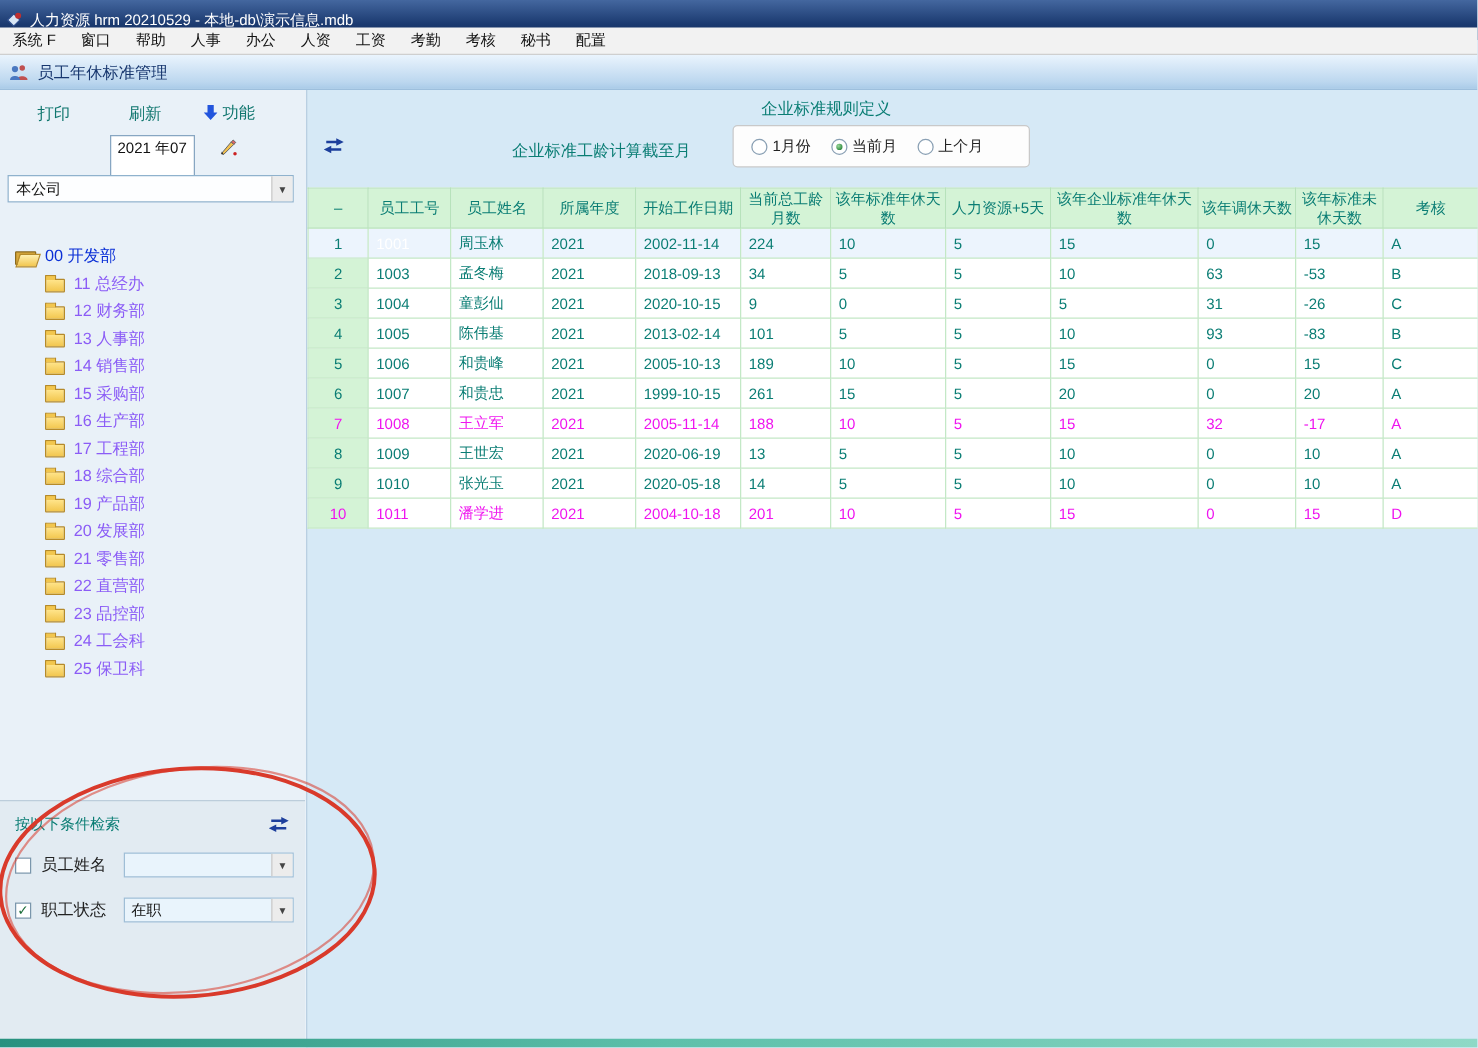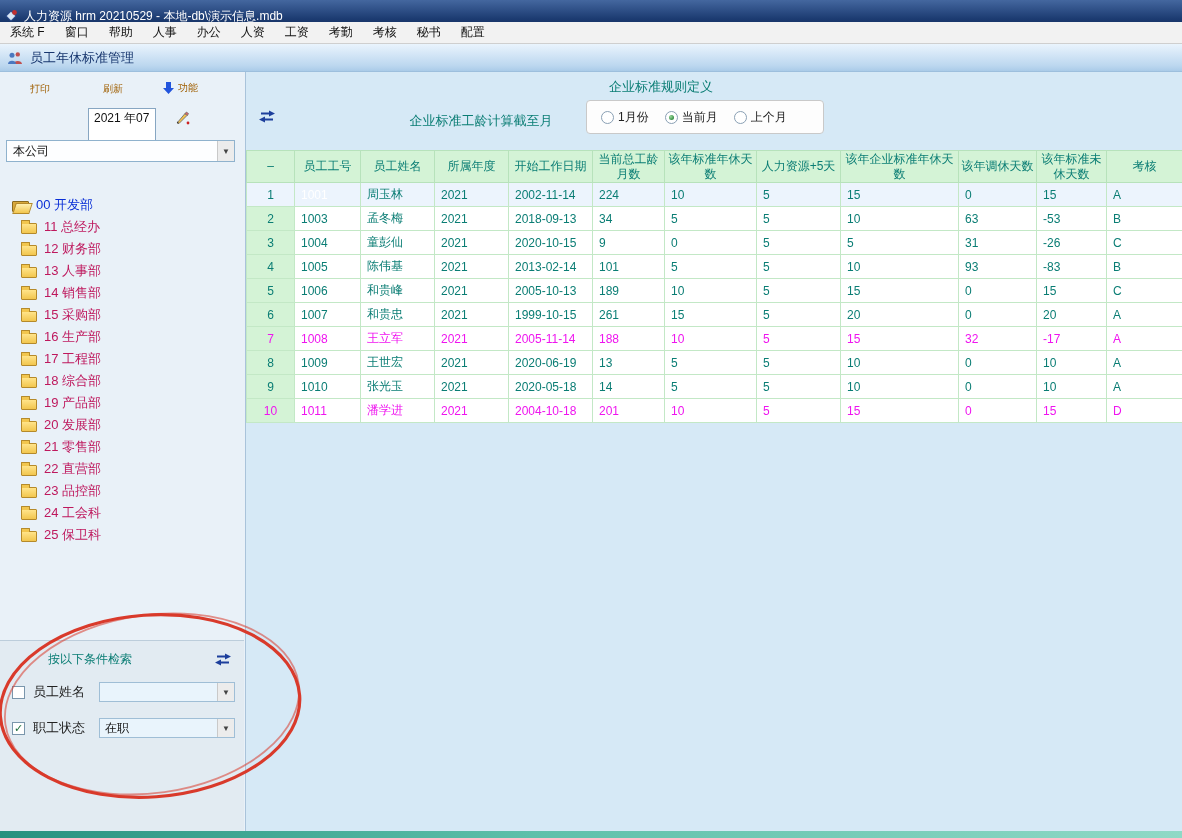--- a/index.html
+++ b/index.html
@@ -18,51 +18,51 @@
     border-bottom:1px solid #cfcfcf;display:flex;align-items:center;color:#111;}
   .menu-item{padding:0 10px;height:100%;display:flex;align-items:center;cursor:default;}
   
   .caption{position:absolute;top:44px;left:0;right:0;height:28px;
     background:linear-gradient(#eaf4fd,#bcd7ef 80%,#aacbe8);
     border-bottom:1px solid #9dbfdd;display:flex;align-items:center;gap:7px;
     padding-left:7px;color:#17366e;font-size:13px;}
   
   .left-panel{position:absolute;top:72px;left:0;width:246px;bottom:0;
     background:#e9f1f8;border-right:1px solid #a9c3da;}
-  .link-btn{position:absolute;color:#a16207;font-size:10px;cursor:pointer;}
+  .link-btn{position:absolute;color:#0f766e;font-size:13px;cursor:pointer;}
   .print-btn{left:30px;top:10px;}
   .refresh-btn{left:103px;top:10px;}
   .functions-btn{left:163px;top:9px;display:flex;align-items:center;gap:4px;}
   .period-box{position:absolute;left:88px;top:36px;width:68px;height:36px;background:#fff;
     border:1px solid #87a6c2;color:#111;line-height:19px;padding-left:5px;}
   .edit-btn{position:absolute;left:172px;top:36px;width:20px;height:20px;display:flex;
     align-items:center;justify-content:center;cursor:pointer;}
   .company-combo{position:absolute;left:6px;top:68px;right:10px;height:22px;background:#fdfeff;
     border:1px solid #8fb2cd;display:flex;align-items:center;padding-left:6px;color:#111;cursor:pointer;}
   .combo-arrow-btn{margin-left:auto;width:17px;align-self:stretch;background:#ececec;
     border-left:1px solid #c9c9c9;display:flex;align-items:center;justify-content:center;
     font-size:8px;color:#444;}
   .tree{position:absolute;top:122px;left:0;right:1px;}
-  .tree-item{height:22px;display:flex;align-items:center;gap:7px;padding-left:21px;
-    font-size:13px;color:#be185d;cursor:pointer;white-space:nowrap;}
+  .tree-item{height:22px;display:flex;align-items:center;gap:7px;padding-left:36px;
+    font-size:13px;color:#8b5cf6;cursor:pointer;white-space:nowrap;}
   .tree-item.root{padding-left:12px;color:#0a2fd6;}
   .folder-icon{width:16px;height:11px;background:linear-gradient(#ffe48a,#f2c64e);
     border:1px solid #b58a2a;border-radius:1px;position:relative;flex:0 0 auto;margin-top:2px;}
   .folder-icon::before{content:"";position:absolute;top:-4px;left:-1px;width:7px;height:3px;
     background:#f2c64e;border:1px solid #b58a2a;border-bottom:none;border-radius:1px 1px 0 0;}
   .open-folder-icon{width:17px;height:11px;position:relative;flex:0 0 auto;margin-top:2px;}
   .open-folder-icon::before{content:"";position:absolute;inset:0;background:#d8a93c;
     border:1px solid #8a6a1e;border-radius:1px;}
   .open-folder-icon::after{content:"";position:absolute;left:2px;top:2px;width:15px;height:9px;
     background:linear-gradient(#fff0b0,#f2c64e);border:1px solid #b58a2a;transform:skewX(-18deg);}
   
   .search-panel{position:absolute;top:568px;left:0;right:1px;bottom:0;background:#e2ebf2;
     border-top:1px solid #bccddb;}
   .search-header{position:absolute;top:10px;left:12px;right:12px;display:flex;
-    justify-content:space-between;align-items:center;margin-left:36px;}
+    justify-content:space-between;align-items:center;}
   .teal{color:#0a7d74;}
   .filter-row{position:absolute;left:12px;height:22px;display:flex;align-items:center;}
   .cb{width:13px;height:13px;border:1px solid #7a96ac;background:#fff;display:inline-flex;
     align-items:center;justify-content:center;font-size:11px;color:#1d6e3a;cursor:pointer;flex:0 0 auto;}
   .cb.checked::after{content:"✓";font-weight:bold;}
   .filter-label{margin-left:8px;width:60px;font-size:13px;color:#222;}
   .combo{margin-left:6px;width:136px;height:20px;background:#e9f4fc;border:1px solid #9fbed6;
     display:flex;align-items:center;padding-left:5px;color:#111;cursor:pointer;}
   .combo .combo-arrow-btn{height:100%;}
   

